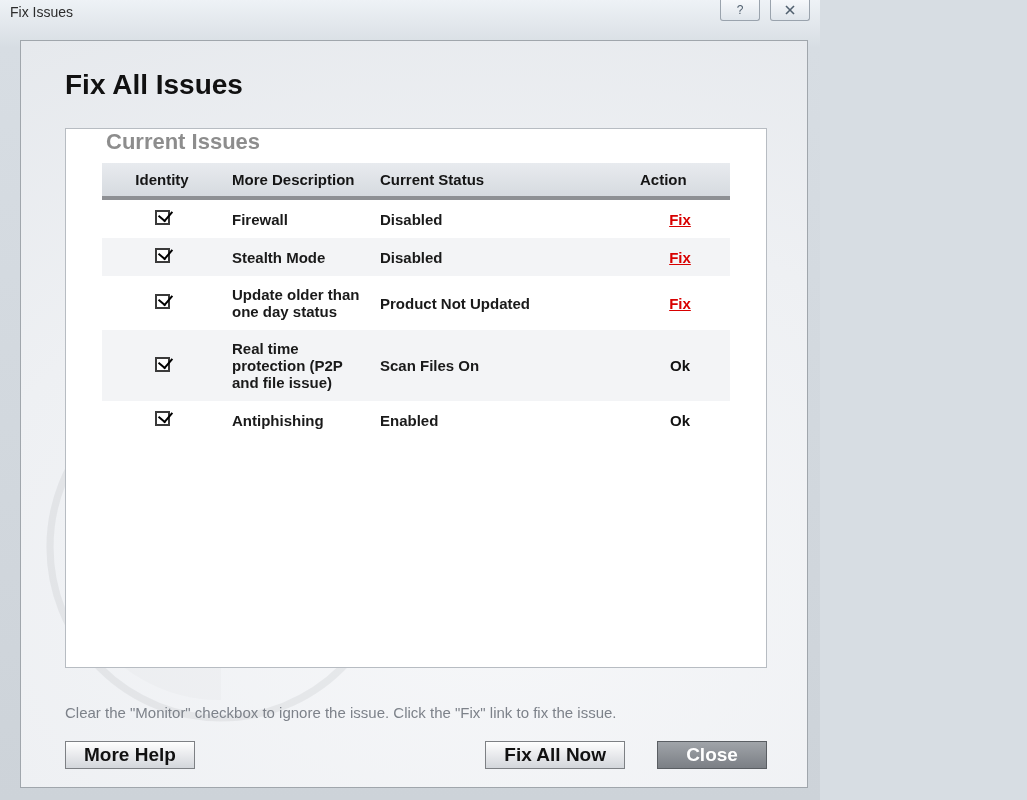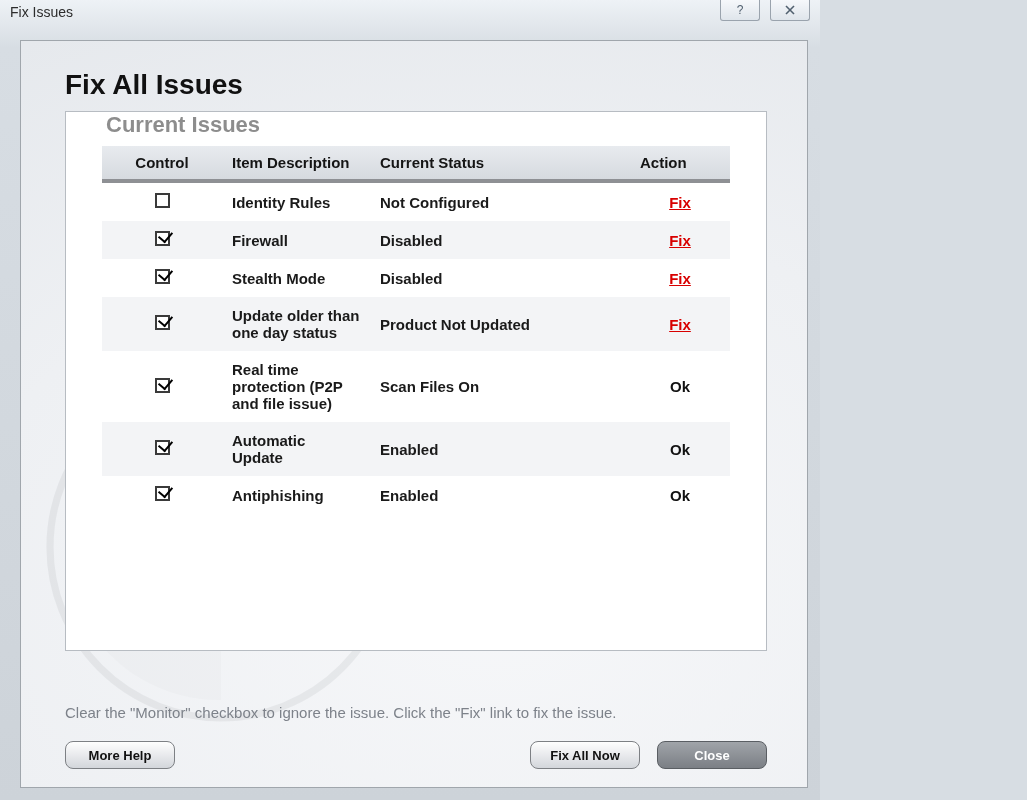--- a/index.html
+++ b/index.html
@@ -74,21 +74,21 @@
   }
 
   .page-title {
     font-size: 28px;
     font-weight: bold;
     color: #111;
     padding: 28px 10px 10px 44px;
   }
 
   .panel {
-    margin: 0 40px 0 44px;
+    margin: 17px 40px 0 44px;
     border: 1px solid #b7bcc2;
     background: #ffffff;
     box-sizing: border-box;
     height: 540px;
     position: relative;
   }
 
   .group {
     position: absolute;
     top: 32px; left: 36px; right: 36px;
@@ -180,42 +180,43 @@
   }
 
   .button-bar {
     position: absolute;
     left: 44px;
     right: 40px;
     bottom: 18px;
     display: flex;
     justify-content: space-between;
   }
-  .button-bar .right-group { display: flex; gap: 17px; padding-left: 43px; }
+  .button-bar .right-group { display: flex; gap: 5px; padding-left: 43px; }
 
   .btn {
     min-width: 110px;
     height: 28px;
     padding: 0 18px;
     border: 1px solid #7d8084;
     background: linear-gradient(#fefefe, #d3d6db);
-    font-size: 13px;
+    font-size: 19px;
     font-weight: bold;
     color: #111;
     cursor: default;
     box-sizing: border-box;
     display: inline-flex;
     align-items: center;
     justify-content: center;
-    border-radius: 8px;
+    border-radius: 0;
   }
   .btn.primary-dark {
     background: linear-gradient(#a0a4a9, #7b7f85);
     color: #ffffff;
     border-color: #5a5e63;
+    margin-left: 27px;
   }
 
   
   .emblem {
     position: absolute;
     left: 20px;
     bottom: 60px;
     width: 360px;
     height: 360px;
     opacity: 0.12;
@@ -255,34 +256,28 @@
 
       <div class="page-title">Fix All Issues</div>
 
       <div class="panel">
         <div class="group">
           <span class="group-title">Current Issues</span>
 
           <table class="issues">
             <thead>
               <tr>
-                <th class="col-monitor">Control</th>
-                <th class="col-desc">Item Description</th>
+                <th class="col-monitor">Identity</th>
+                <th class="col-desc">More Description</th>
                 <th class="col-status">Current Status</th>
                 <th class="col-action">Action</th>
               </tr>
             </thead>
             <tbody id="issues-body">
 
-            <tr>
-                  <td class="col-monitor"><span class="cb"></span></td>
-                  <td>Identity Rules</td>
-                  <td>Not Configured</td>
-                  <td class="col-action"><span class="fix-link">Fix</span></td>
-                </tr>
                 <tr>
                   <td class="col-monitor"><span class="cb checked"></span></td>
                   <td>Firewall</td>
                   <td>Disabled</td>
                   <td class="col-action"><span class="fix-link">Fix</span></td>
                 </tr>
                 <tr>
                   <td class="col-monitor"><span class="cb checked"></span></td>
                   <td>Stealth Mode</td>
                   <td>Disabled</td>
@@ -291,26 +286,20 @@
                 <tr>
                   <td class="col-monitor"><span class="cb checked"></span></td>
                   <td>Update older than one day status</td>
                   <td>Product Not Updated</td>
                   <td class="col-action"><span class="fix-link">Fix</span></td>
                 </tr>
                 <tr>
                   <td class="col-monitor"><span class="cb checked"></span></td>
                   <td>Real time protection (P2P and file issue)</td>
                   <td>Scan Files On</td>
-                  <td class="col-action"><span class="ok-text">Ok</span></td>
-                </tr>
-                <tr>
-                  <td class="col-monitor"><span class="cb checked"></span></td>
-                  <td>Automatic Update</td>
-                  <td>Enabled</td>
                   <td class="col-action"><span class="ok-text">Ok</span></td>
                 </tr>
                 <tr>
                   <td class="col-monitor"><span class="cb checked"></span></td>
                   <td>Antiphishing</td>
                   <td>Enabled</td>
                   <td class="col-action"><span class="ok-text">Ok</span></td>
                 </tr>
               </tbody>
           </table>

